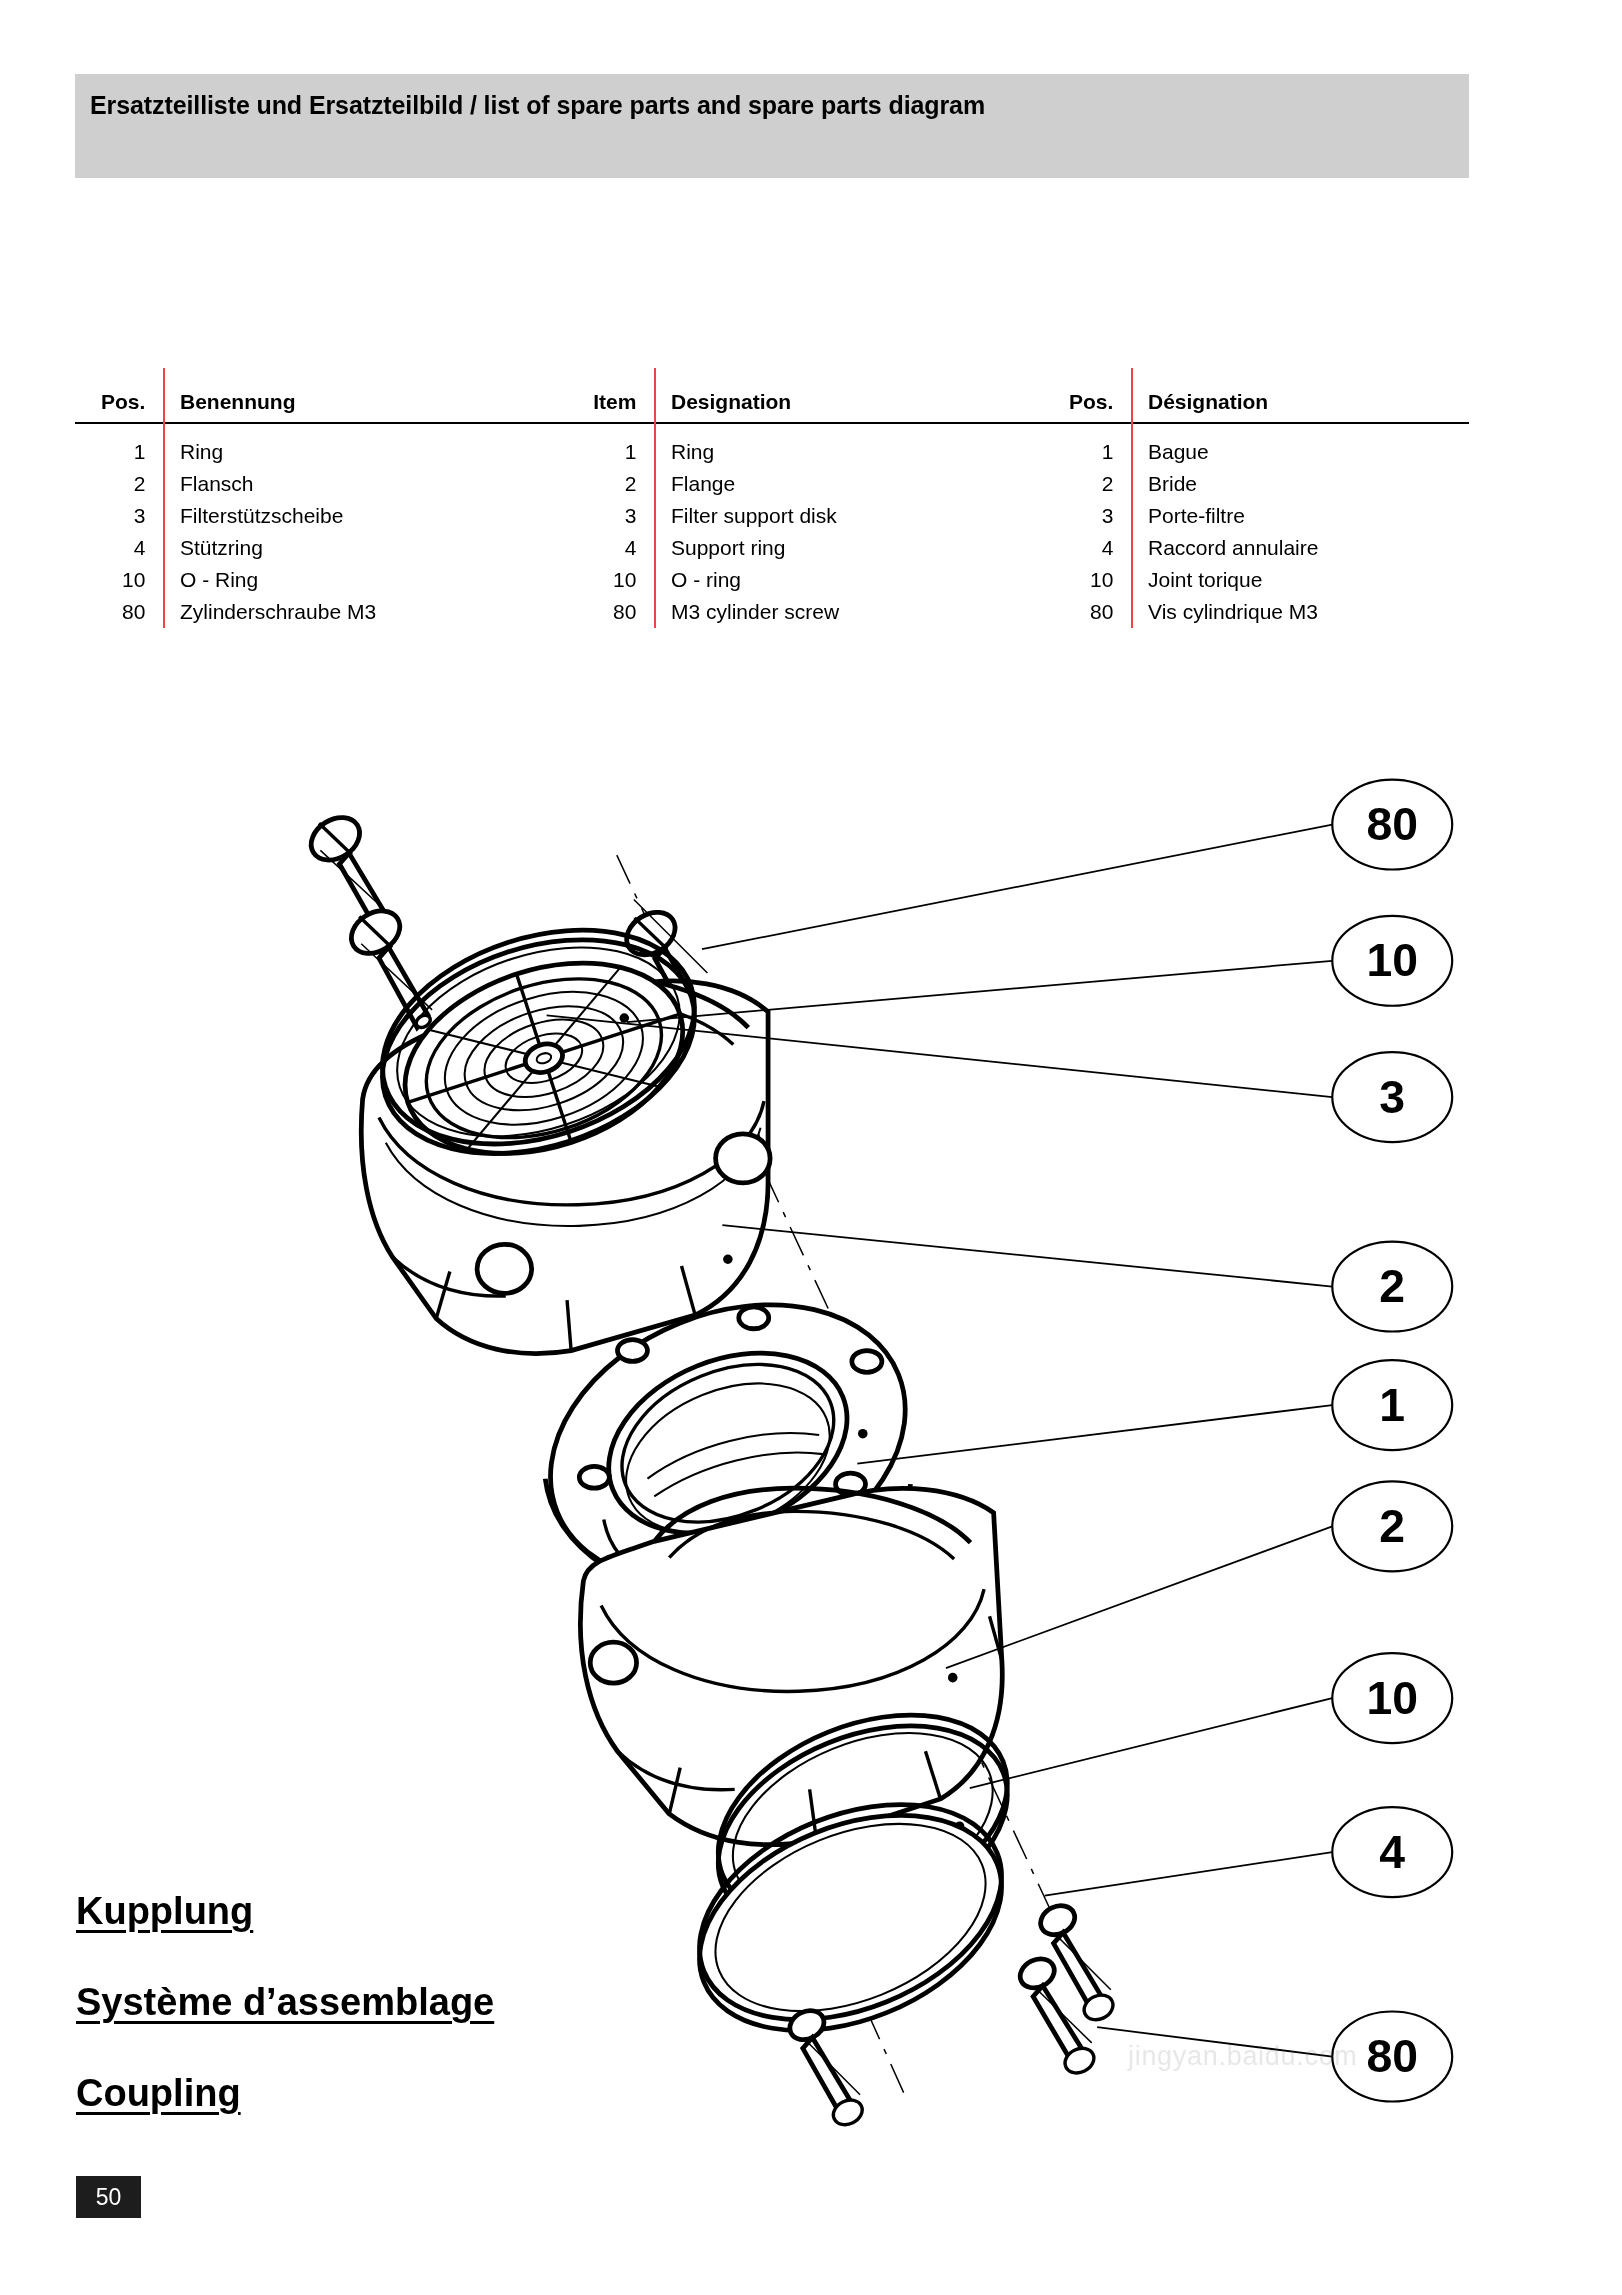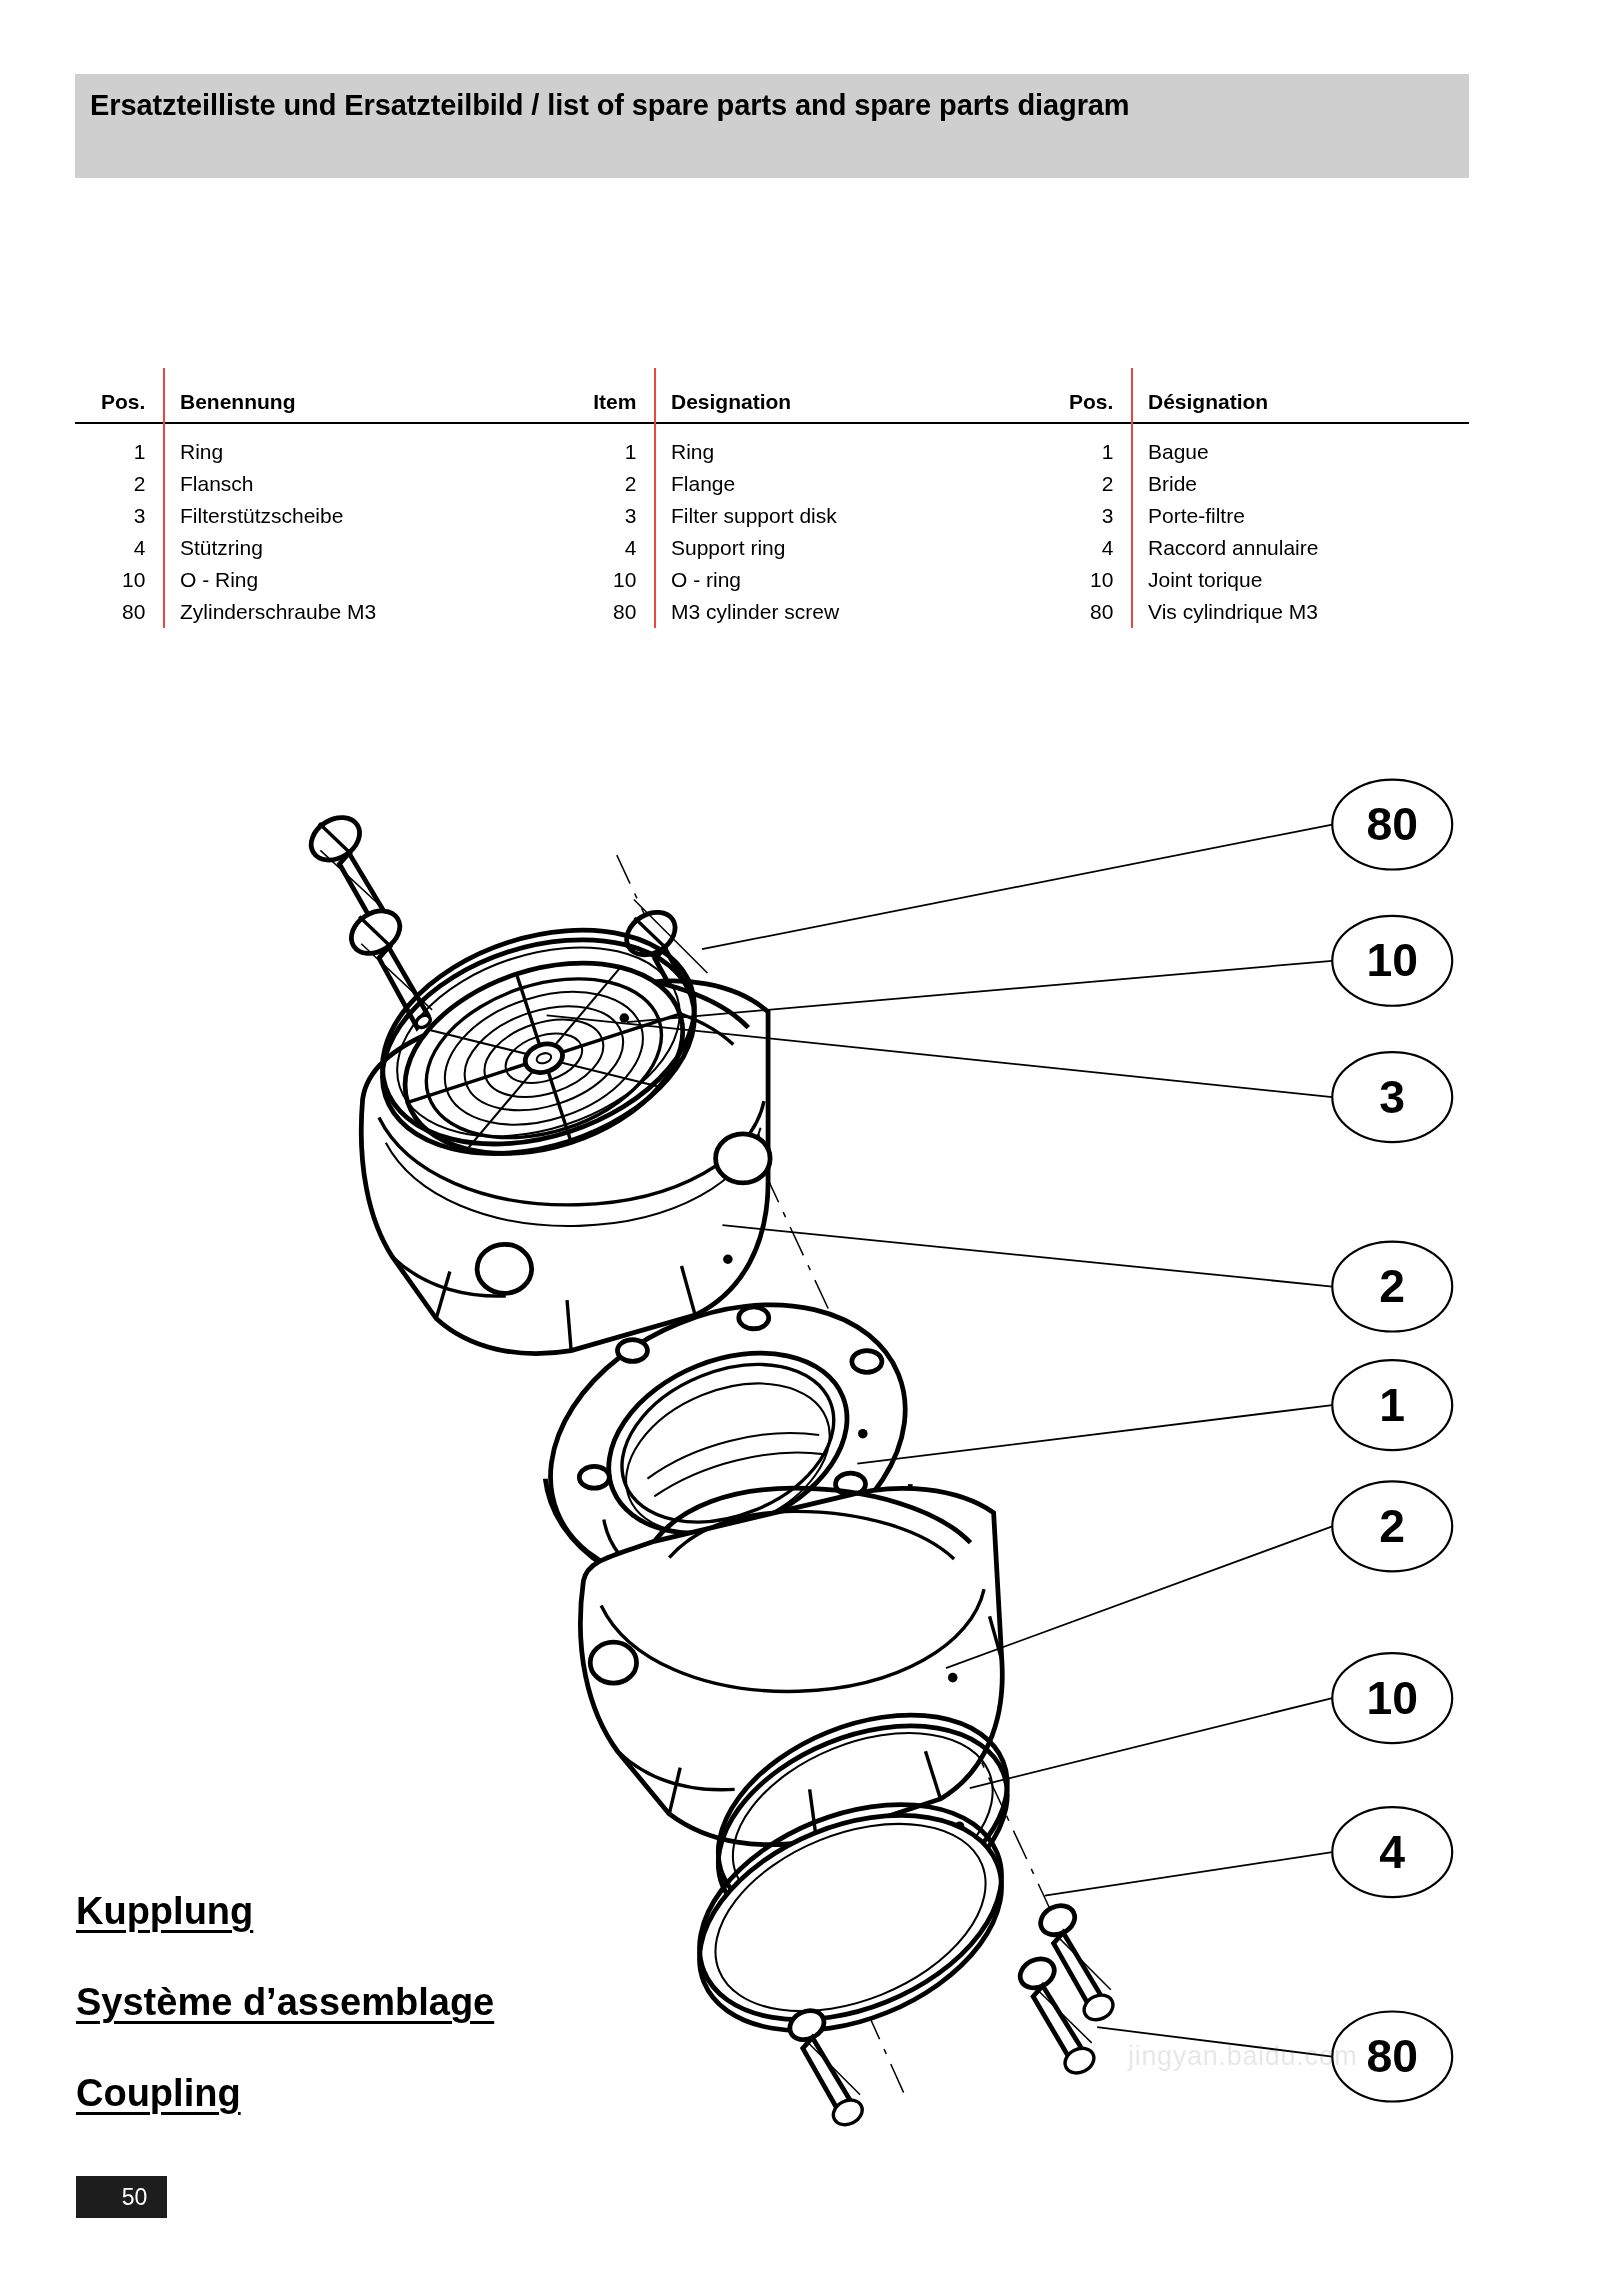--- a/index.html
+++ b/index.html
@@ -14,21 +14,21 @@
   .page{position:absolute;inset:0;}
 
   
   #header-banner{
     position:absolute;left:75px;top:74px;width:1394px;height:104px;
     background:#cfcfcf;
     box-sizing:border-box;
     padding:9.5px 15px 0 15px;
   }
   #header-banner .hline{
-    font-size:29px;font-weight:bold;letter-spacing:-0.1px;line-height:42px;
+    font-size:25px;font-weight:bold;letter-spacing:-0.1px;line-height:42px;
     white-space:nowrap;
   }
 
   
   #parts-table{
     position:absolute;left:75px;top:368px;width:1394px;
   }
   table.pt{border-collapse:collapse;width:1394px;table-layout:fixed;}
   table.pt col.c-pos{width:89px;}
   table.pt col.c-name{width:409px;}
@@ -69,21 +69,21 @@
     white-space:nowrap;
     margin-top:48px;
   }
 
   
   #page-number{
     position:absolute;left:76px;top:2176px;
     width:65px;height:42px;
     background:#1d1d1d;color:#fff;
     font-size:23px;
-    display:flex;align-items:center;justify-content:center;padding-left:26px;
+    display:flex;align-items:center;justify-content:center;
   }
 
   
   #drawing{
     position:absolute;left:0;top:0;width:1622px;height:2295px;
     pointer-events:none;
   }
 
   
   #watermark{

